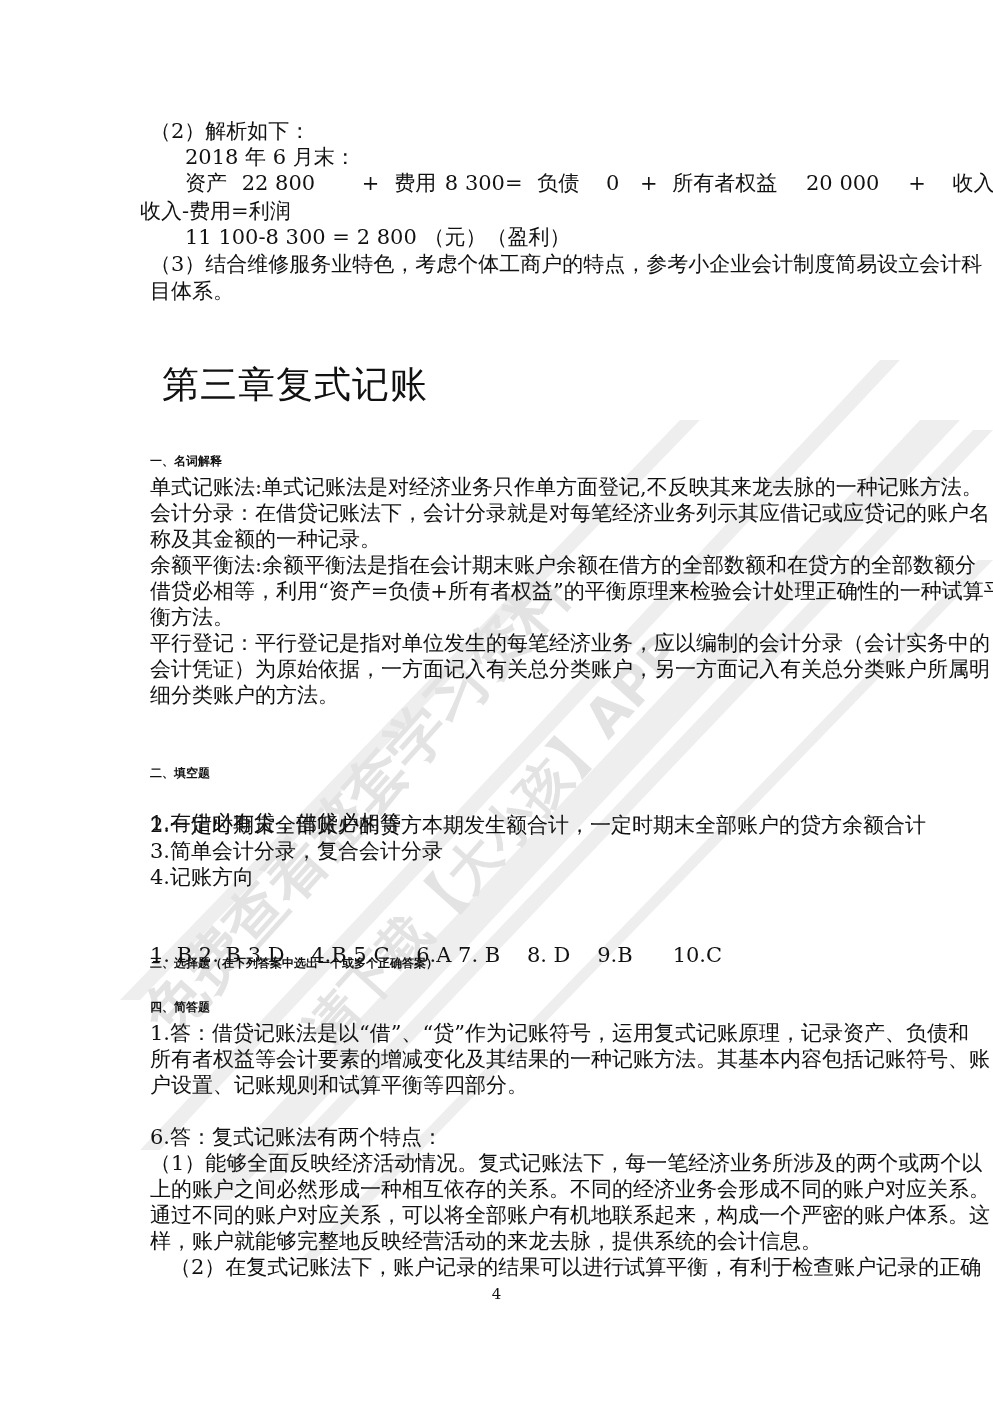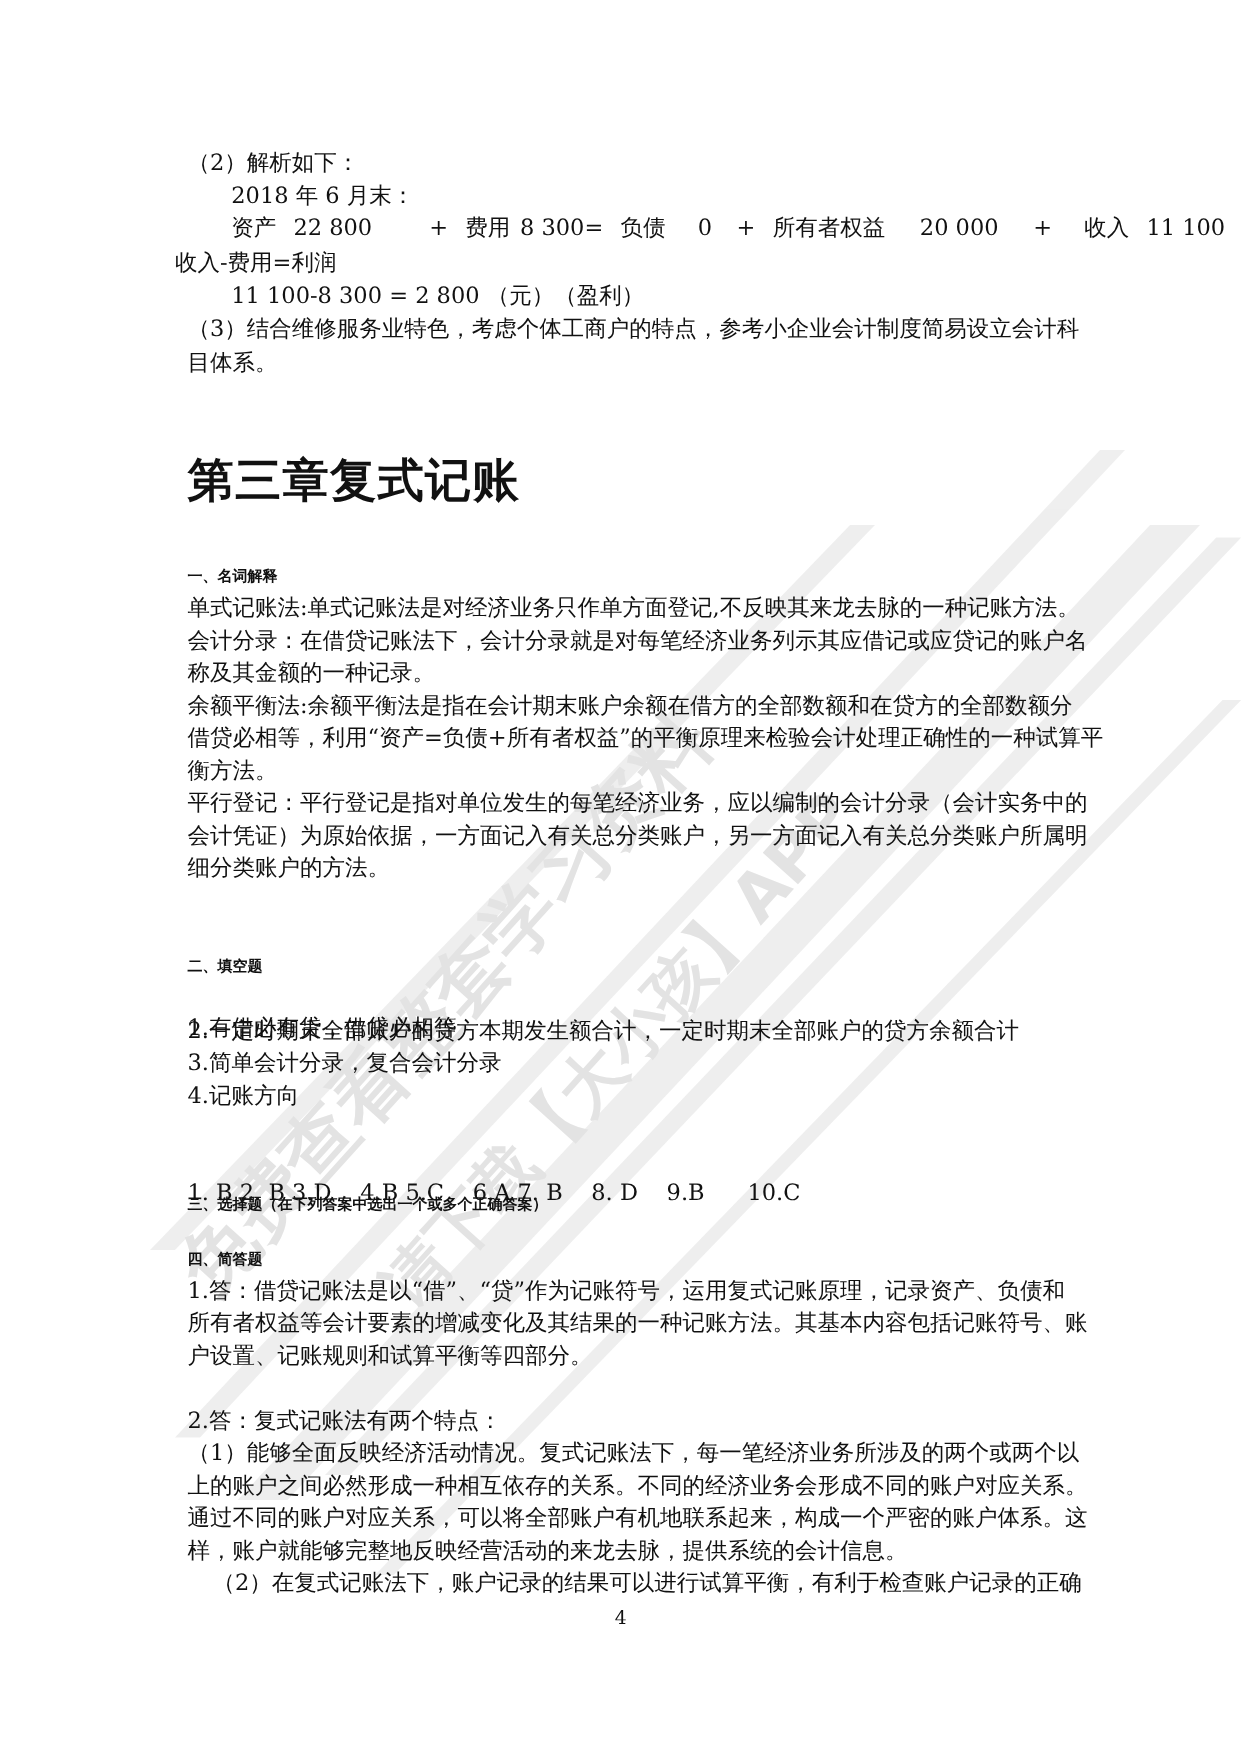--- a/index.html
+++ b/index.html
@@ -1,25 +1,25 @@
 <!DOCTYPE html>
 <html><head>
 <meta charset="utf-8">
 <style>
   html, body { margin: 0; padding: 0; background: #ffffff; }
   body { width: 993px; height: 1404px; position: relative; overflow: hidden;
          font-family: "DejaVu Serif", "Liberation Serif", serif; color: #111; }
   .page { position: absolute; left: 0; top: 0; width: 993px; height: 1404px; }
   .watermark { position: absolute; left: 0; top: 0; width: 993px; height: 1404px; pointer-events: none; }
   .content { position: absolute; left: 150px; top: 118px; width: 695px; }
-  .line { position: absolute; left: 0; white-space: nowrap; font-size: 18px; line-height: 26px; }
+  .line { position: absolute; left: 0; white-space: nowrap; font-size: 21px; line-height: 26px; }
   .indent { left: 35px; }
   .heading { font-size: 12px; font-weight: bold; font-family: "DejaVu Sans", "Liberation Sans", sans-serif; }
-  .chapter { position: absolute; left: 0; top: 242px; font-size: 37px; line-height: 50px;
-             font-family: "DejaVu Sans", "Liberation Sans", sans-serif; font-weight: bold; letter-spacing: 1px; }
+  .chapter { position: absolute; left: 12px; top: 242px; font-size: 37px; line-height: 50px;
+             font-family: "DejaVu Sans", "Liberation Sans", sans-serif; font-weight: normal; letter-spacing: 1px; }
   .page-number { position: absolute; left: 0; width: 993px; top: 1285px; text-align: center; font-size: 15px; }
   .eq span { display: inline-block; }
 </style>
 </head>
 <body>
 
 <div class="page">
 
   <svg class="watermark" viewBox="0 0 993 1404">
     <g fill="#ededed" opacity="0.9">
@@ -81,21 +81,21 @@
     <div class="line" style="top:746px">4.记账方向</div>
 
     <div class="line heading" style="top:832px">三、选择题（在下列答案中选出一个或多个正确答案）</div>
     <div class="line" style="top:824px; white-space:pre">1. B 2. B 3.D    4.B 5.C    6.A 7. B    8. D    9.B      10.C</div>
 
     <div class="line heading" style="top:876px">四、简答题</div>
     <div class="line" style="top:902px">1.答：借贷记账法是以“借”、“贷”作为记账符号，运用复式记账原理，记录资产、负债和</div>
     <div class="line" style="top:928px">所有者权益等会计要素的增减变化及其结果的一种记账方法。其基本内容包括记账符号、账</div>
     <div class="line" style="top:954px">户设置、记账规则和试算平衡等四部分。</div>
 
-    <div class="line" style="top:1006px">2.答：复式记账法有两个特点：</div>
+    <div class="line" style="top:1006px">6.答：复式记账法有两个特点：</div>
     <div class="line" style="top:1032px">（1）能够全面反映经济活动情况。复式记账法下，每一笔经济业务所涉及的两个或两个以</div>
     <div class="line" style="top:1058px">上的账户之间必然形成一种相互依存的关系。不同的经济业务会形成不同的账户对应关系。</div>
     <div class="line" style="top:1084px">通过不同的账户对应关系，可以将全部账户有机地联系起来，构成一个严密的账户体系。这</div>
     <div class="line" style="top:1110px">样，账户就能够完整地反映经营活动的来龙去脉，提供系统的会计信息。</div>
     <div class="line" style="top:1136px; left:20px">（2）在复式记账法下，账户记录的结果可以进行试算平衡，有利于检查账户记录的正确</div>
   </div>
 
   <div class="page-number">4</div>
 </div>
 

